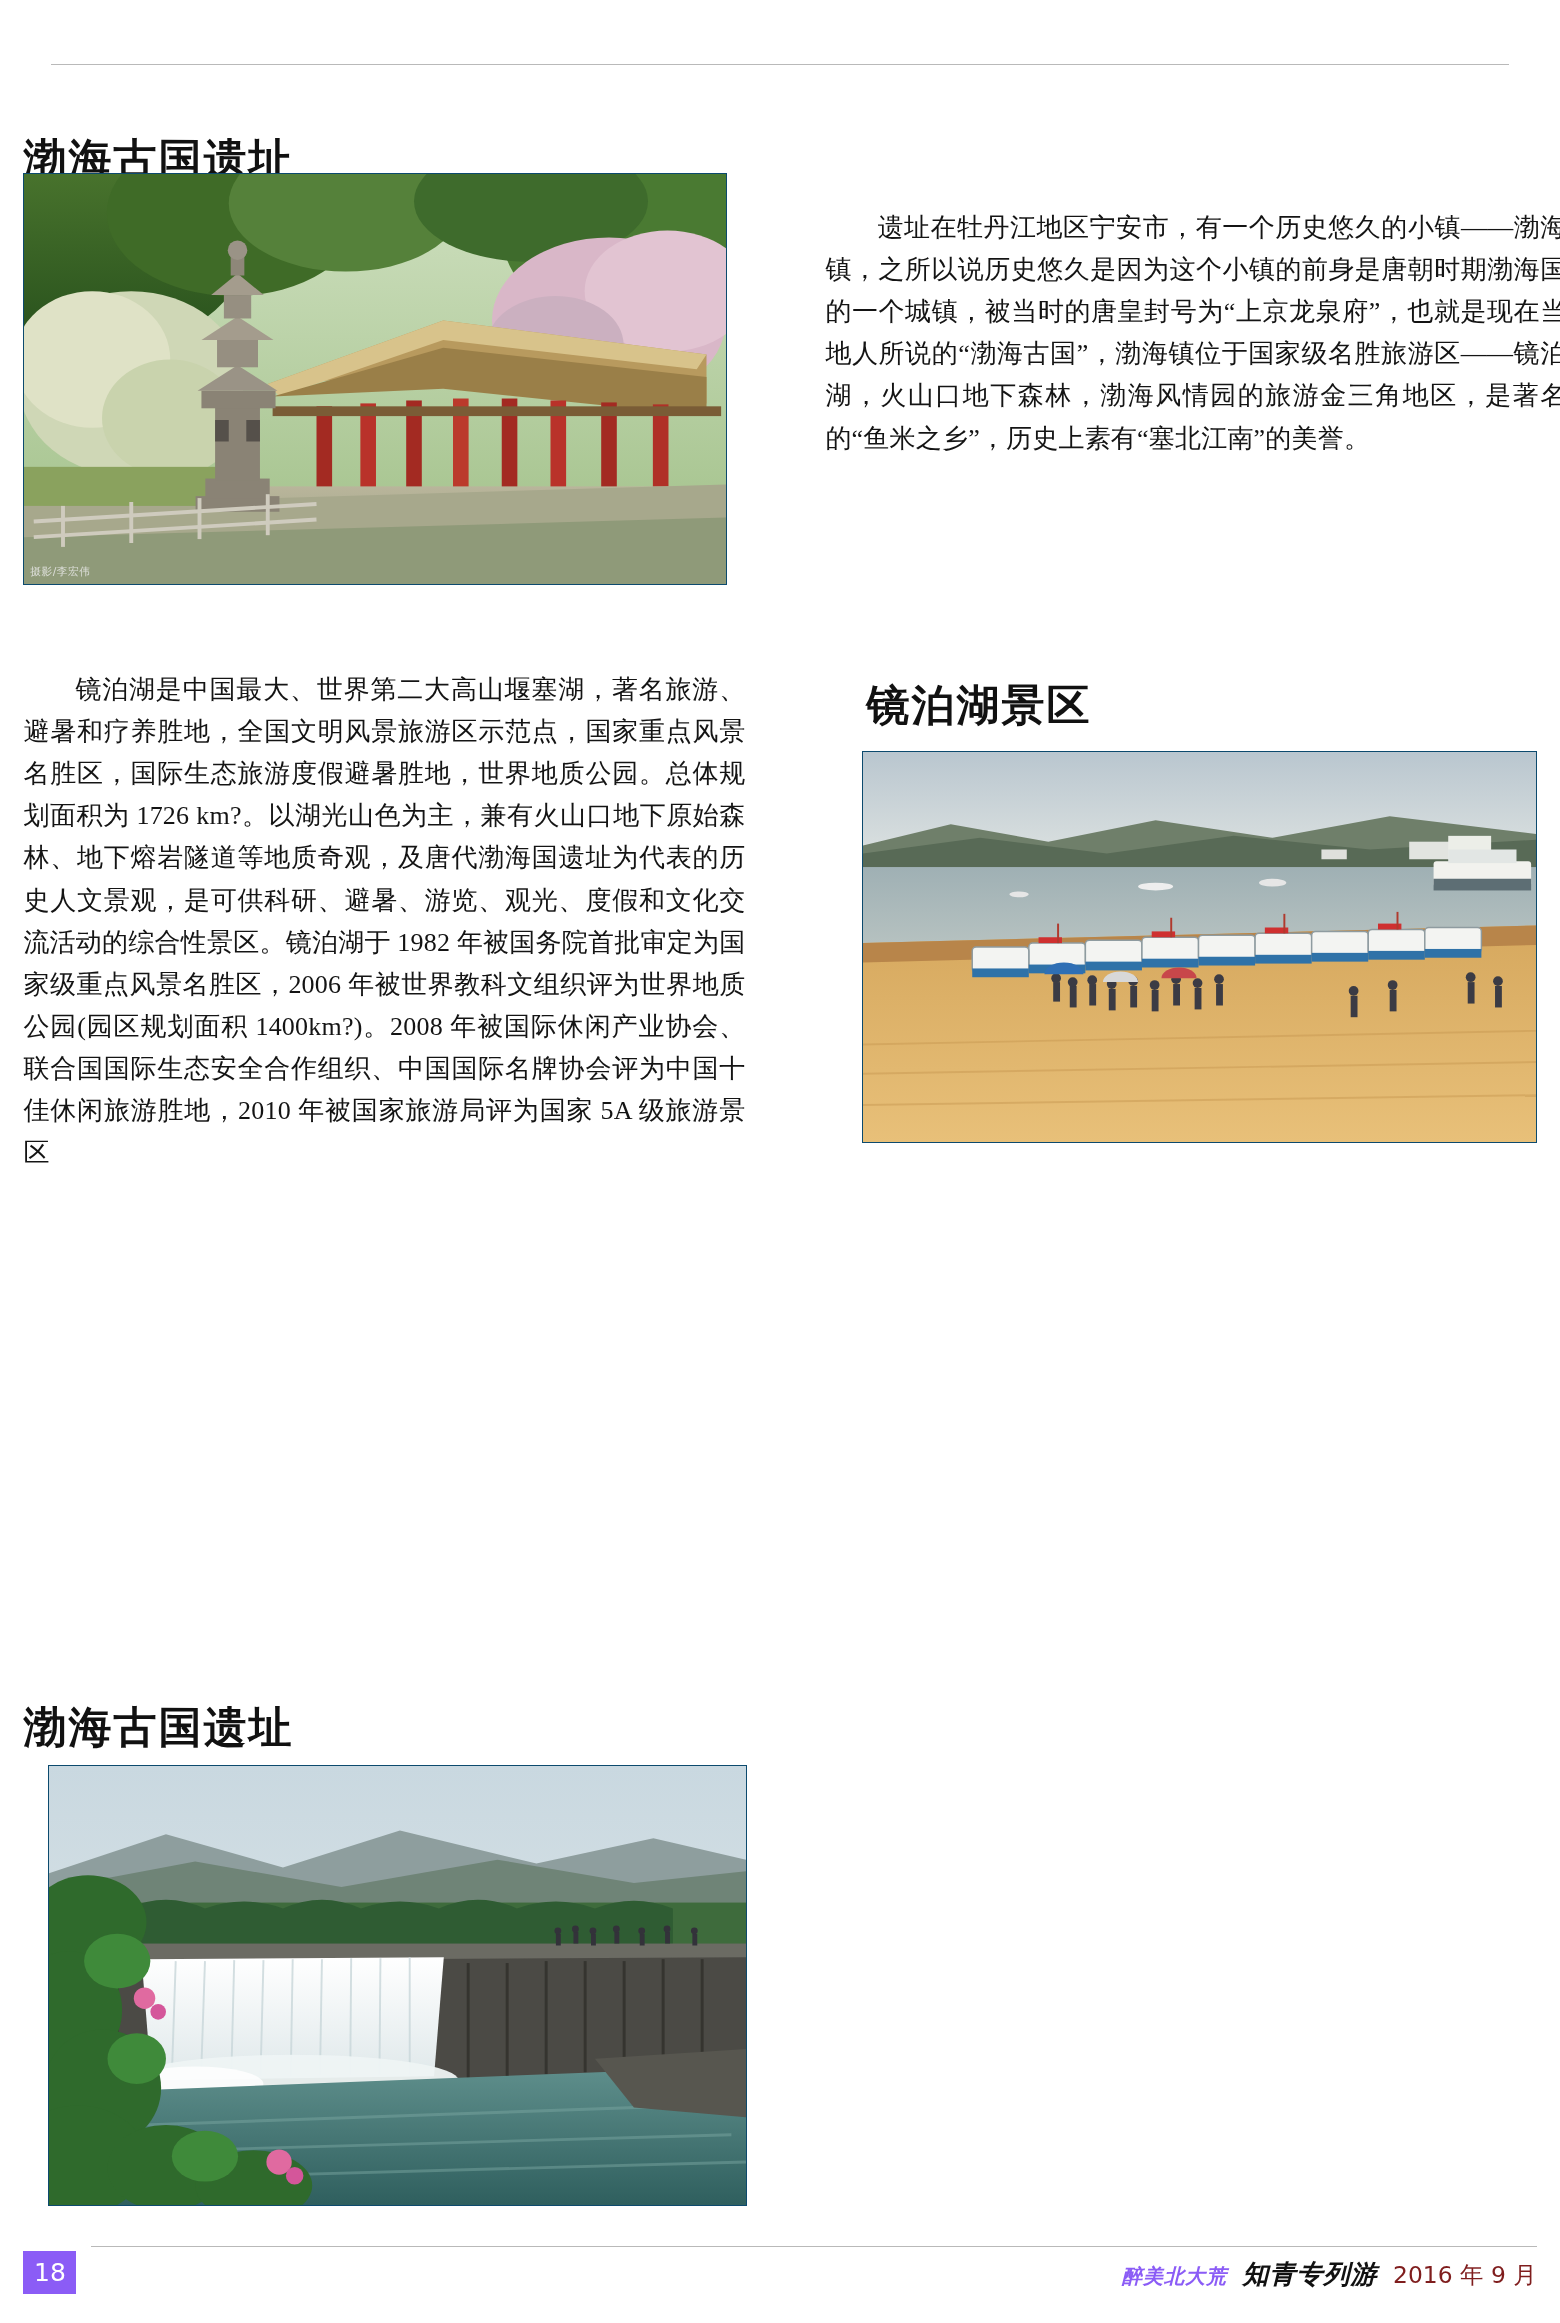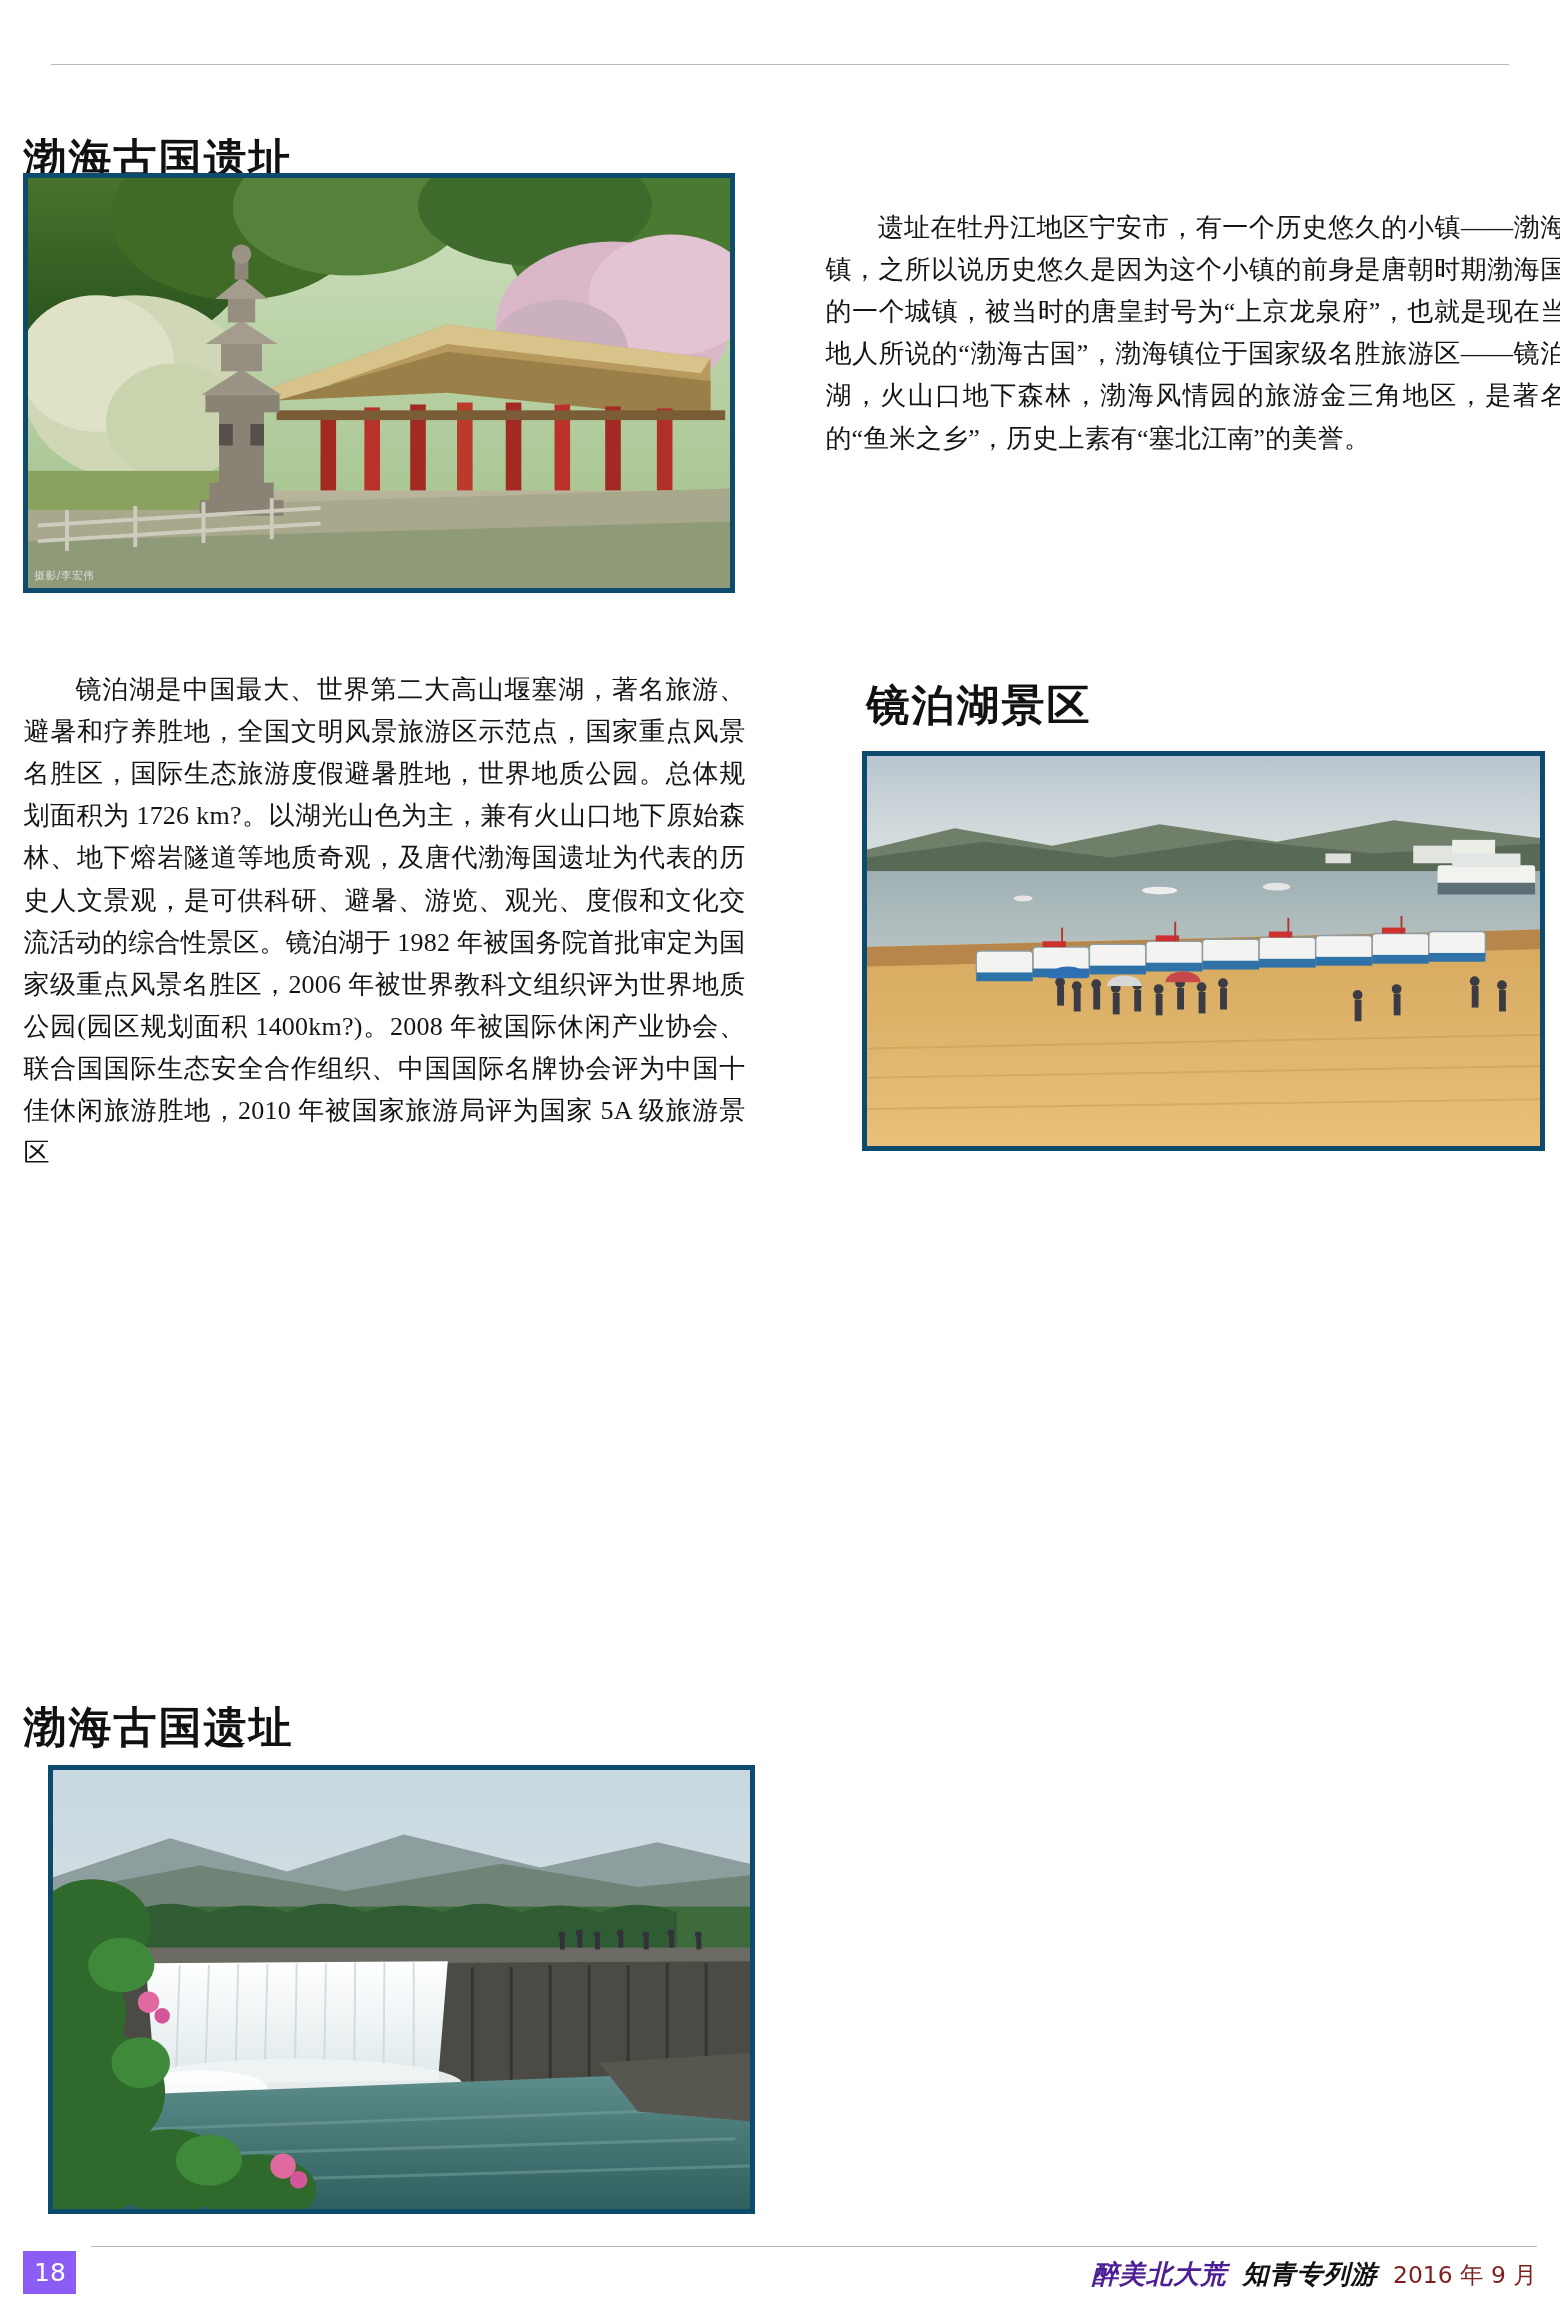--- a/index.html
+++ b/index.html
@@ -56,21 +56,21 @@
     letter-spacing: 0.2px;
   }
   .body-text.indent {
     text-indent: 2em;
   }
 
   
   .photo {
     position: relative;
     overflow: hidden;
-    border: 5px solid #0c4a6e;
+    border: 1px solid #0c4a6e;
     background: #404040;
   }
 
   
   #sec1-title { position: absolute; left: 0px; top: 0px; }
   #photo1 { position: absolute; left: 0px; top: 66px; width: 702px; height: 410px; }
   #col1-text { position: absolute; left: 770px; top: 74px; width: 741px; margin-left: 32px; }
 
   
   #col2-text { position: absolute; left: 0px; top: 536px; width: 722px; }
@@ -117,22 +117,22 @@
     right: 0;
     bottom: 2px;
     display: flex;
     align-items: baseline;
     gap: 15.6px;
   }
   .footer-brand {
     font-family: "DejaVu Sans", "Liberation Sans", sans-serif;
     font-weight: bold;
     font-style: italic;
-    font-size: 26px;
-    color: #4c1d95;
+    font-size: 20px;
+    color: #8b5cf6;
     letter-spacing: 1px;
   }
   .footer-series {
     font-family: "DejaVu Sans", "Liberation Sans", sans-serif;
     font-weight: bold;
     font-style: italic;
     font-size: 26px;
     color: #111;
     letter-spacing: 1px;
   }

